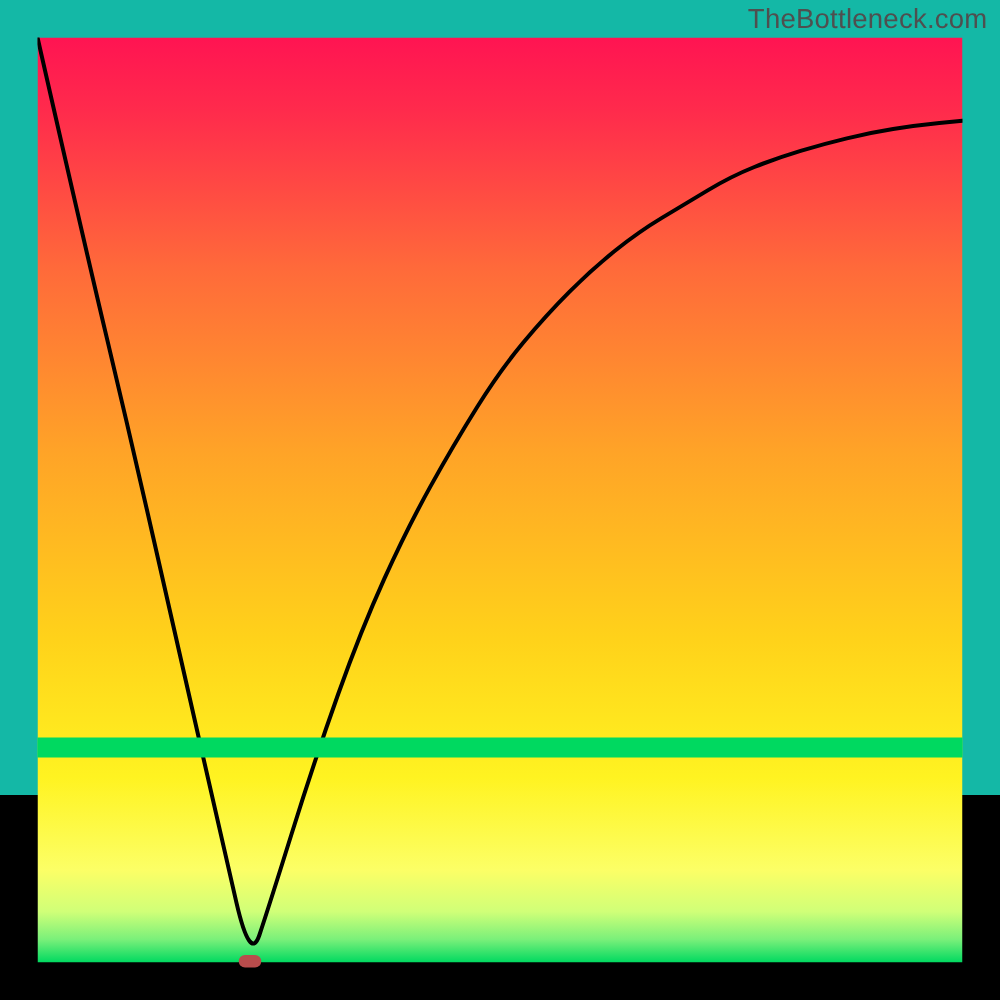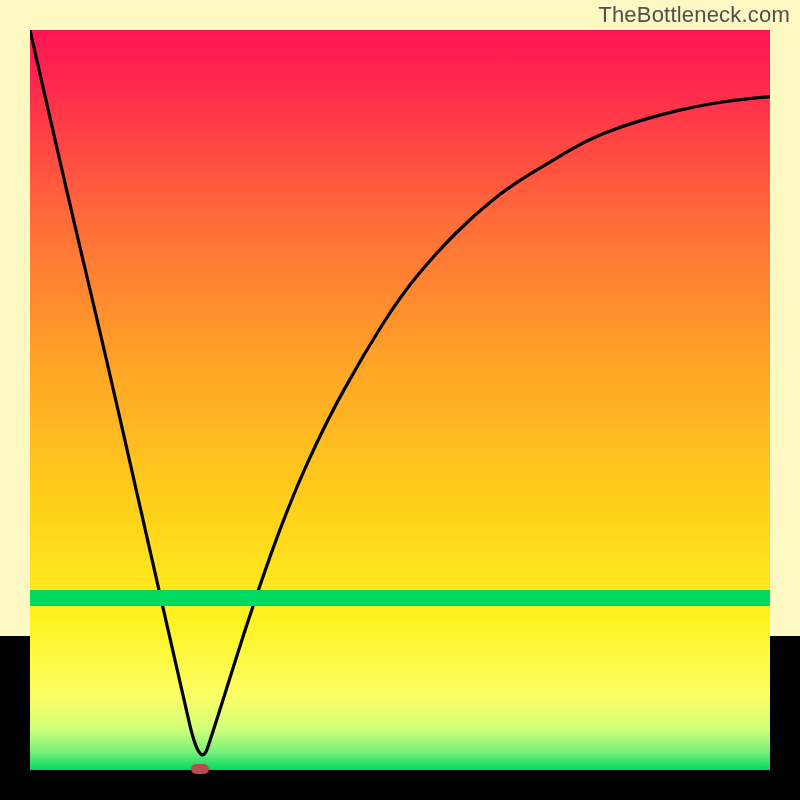--- a/index.html
+++ b/index.html
@@ -8,21 +8,21 @@
     width: 800px;
     height: 800px;
     overflow: hidden;
     background: #000;
     font-family: Arial, Helvetica, sans-serif;
   }
   .frame {
     position: relative;
     width: 800px;
     height: 636px;
-    background: #fef9c3;
+    background: #14b8a6;
   }
   .watermark {
     position: absolute;
     top: 2px;
     right: 10px;
     color: #4f4f4f;
     font-size: 22px;
     font-weight: 500;
     letter-spacing: 0.2px;
     z-index: 5;

